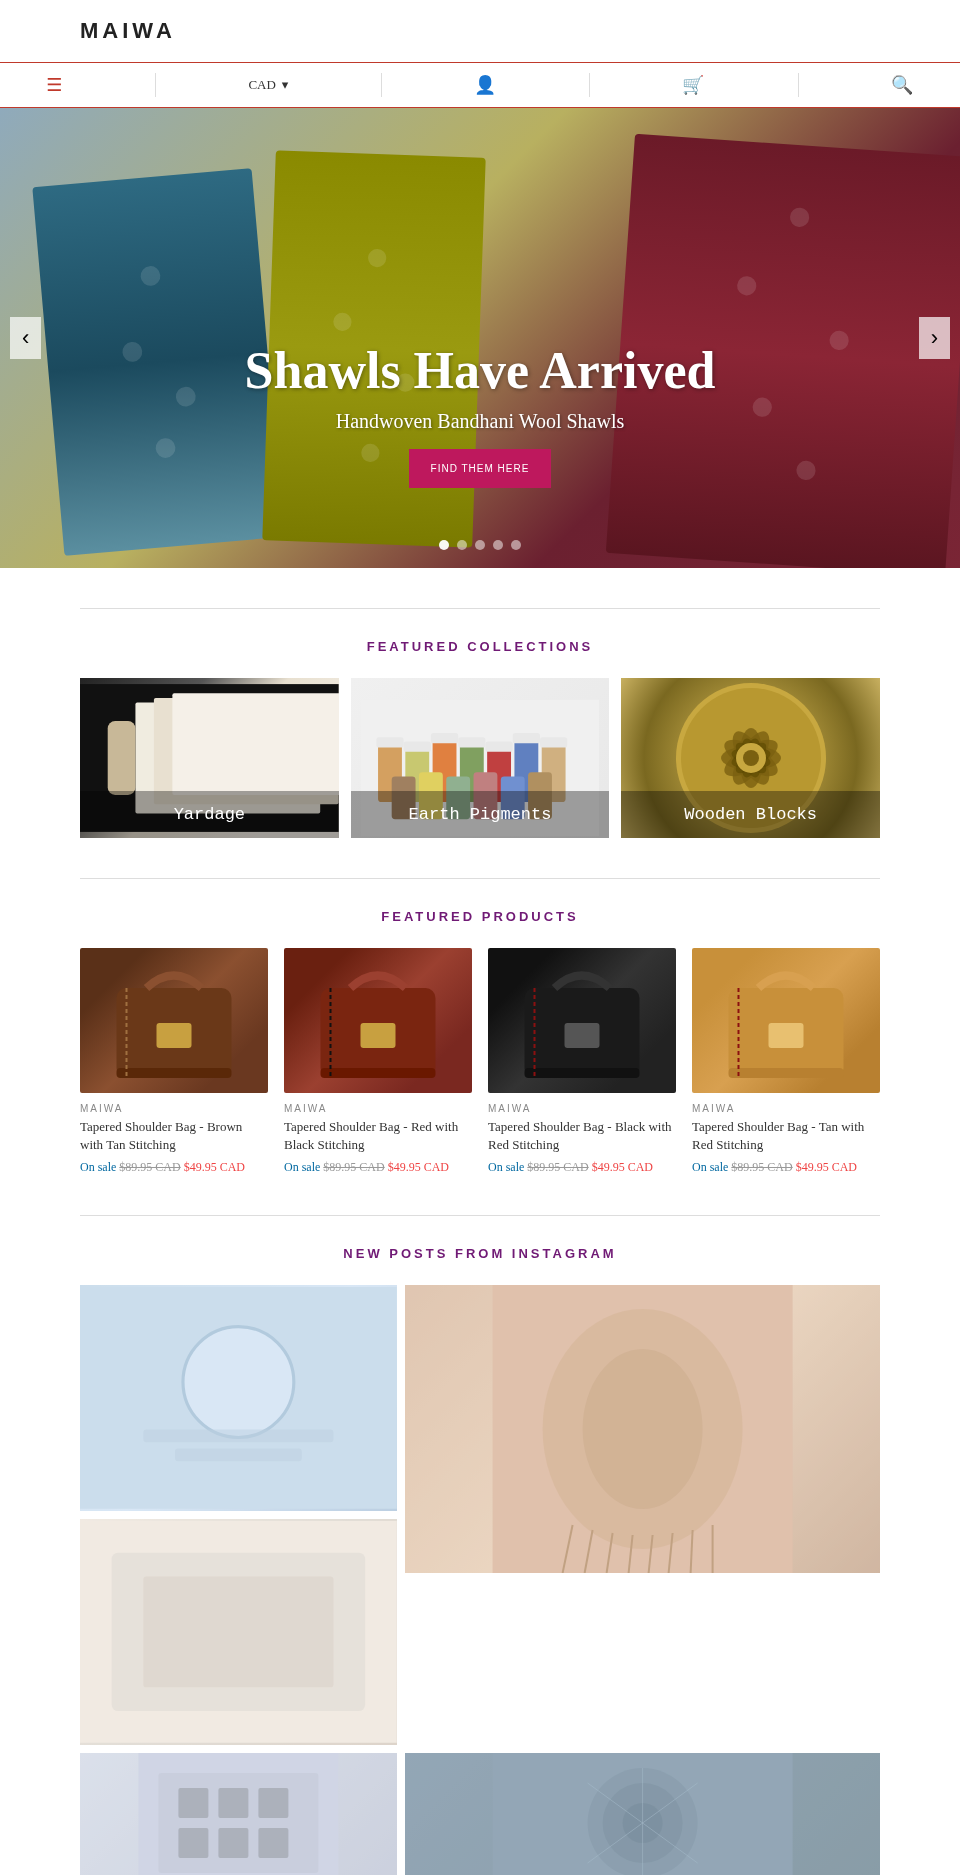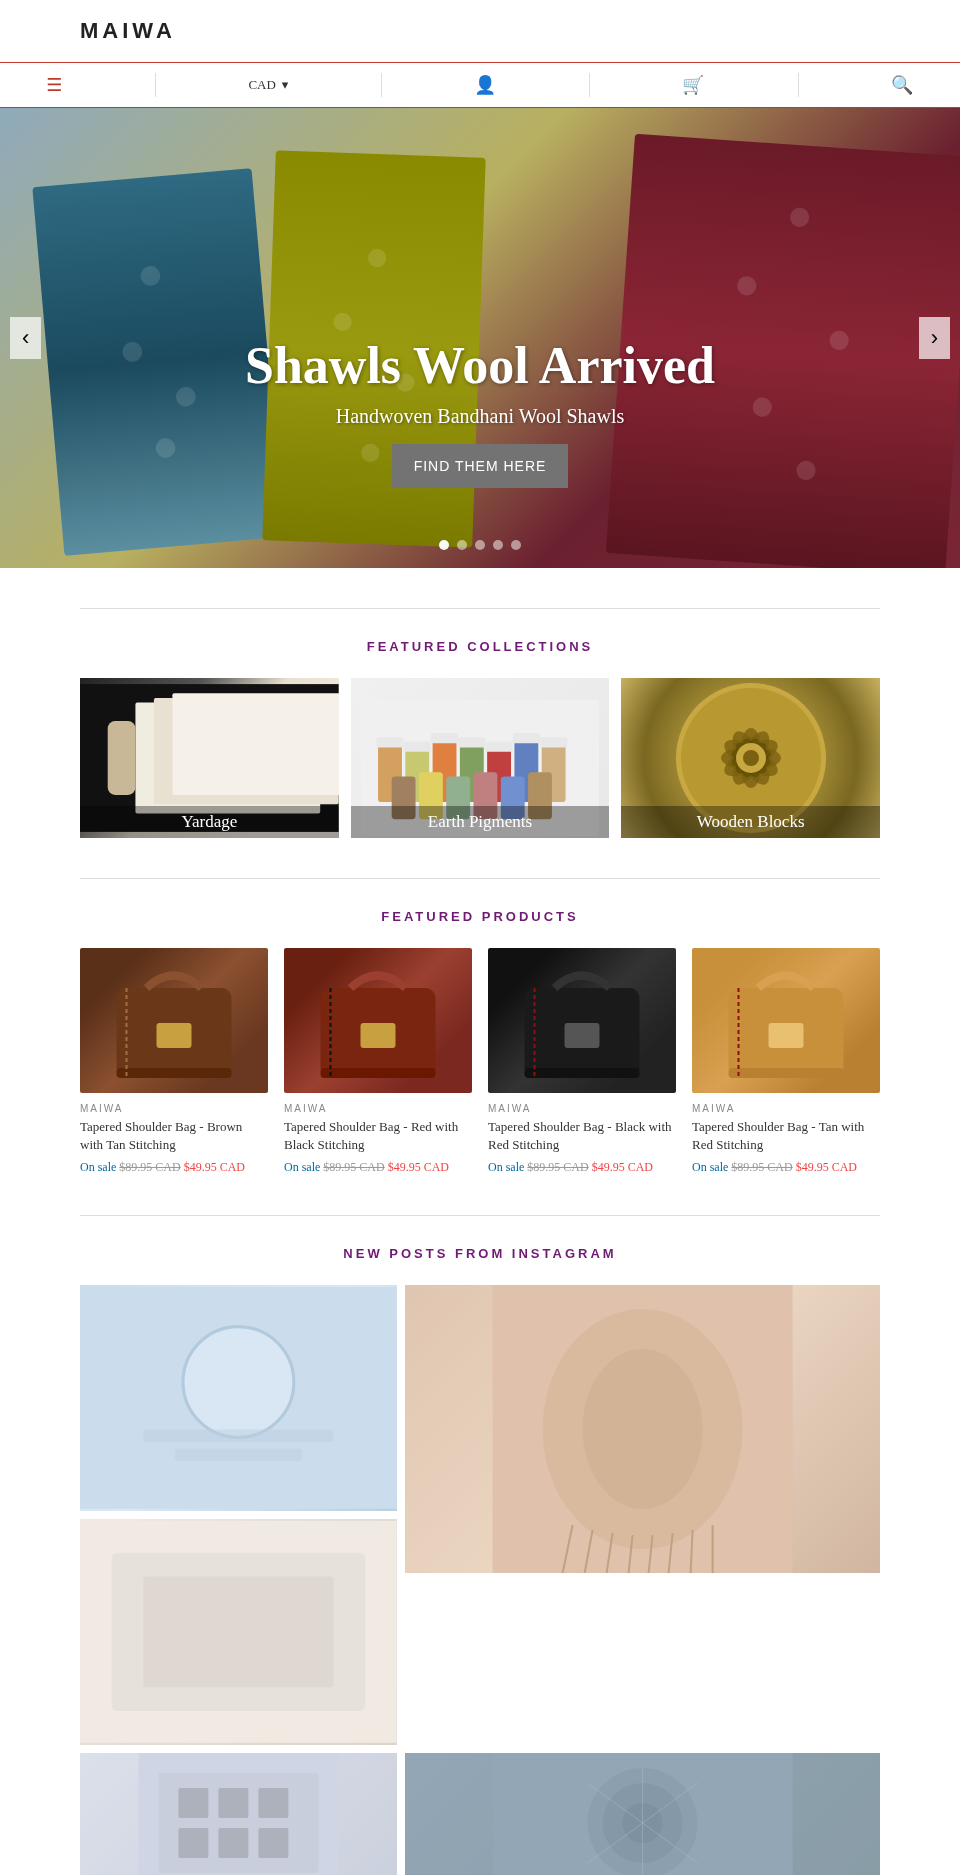--- a/index.html
+++ b/index.html
@@ -17,39 +17,39 @@
 
     
     .hero { position: relative; width: 100%; height: 460px; overflow: hidden; background: #d0cfc8; }
     .hero-bg { width: 100%; height: 100%; background: linear-gradient(135deg, #8faabc 0%, #b8b060 40%, #6b2030 70%, #7a2535 100%); position: absolute; top: 0; left: 0; }
     .hero-shawl-teal { position: absolute; left: 5%; top: 15%; width: 220px; height: 370px; background: linear-gradient(180deg, #2e6a82 0%, #1b4a5e 50%, #5b8fa0 100%); border-radius: 4px; transform: rotate(-5deg); }
     .hero-shawl-olive { position: absolute; left: 28%; top: 10%; width: 210px; height: 390px; background: linear-gradient(180deg, #8a8a00 0%, #9a9a10 50%, #7a7a00 100%); border-radius: 4px; transform: rotate(2deg); }
     .hero-shawl-maroon { position: absolute; right: 0%; top: 8%; width: 340px; height: 420px; background: linear-gradient(180deg, #6b1a28 0%, #8b2535 50%, #5a1520 100%); border-radius: 4px; transform: rotate(4deg); }
     .hero-content { position: absolute; bottom: 80px; left: 0; right: 0; text-align: center; color: #fff; }
     .hero-title { font-size: 52px; font-weight: bold; text-shadow: 1px 1px 4px rgba(0,0,0,0.4); margin-bottom: 10px; }
     .hero-subtitle { font-size: 20px; text-shadow: 1px 1px 3px rgba(0,0,0,0.4); margin-bottom: 16px; }
-    .hero-btn { display: inline-block; background: #737373; color: #fff; padding: 14px 22px; font-size: 14px; letter-spacing: 1px; cursor: pointer; text-transform: uppercase; border: none; }
+    .hero-btn { display: inline-block; background: #be185d; color: #fff; padding: 14px 22px; font-size: 10px; letter-spacing: 1px; cursor: pointer; text-transform: uppercase; border: none; }
     .hero-arrow-left { position: absolute; left: 10px; top: 50%; transform: translateY(-50%); background: rgba(255,255,255,0.7); border: none; font-size: 22px; cursor: pointer; padding: 8px 12px; }
     .hero-arrow-right { position: absolute; right: 10px; top: 50%; transform: translateY(-50%); background: rgba(255,255,255,0.7); border: none; font-size: 22px; cursor: pointer; padding: 8px 12px; }
     .hero-dots { position: absolute; bottom: 18px; left: 0; right: 0; display: flex; justify-content: center; gap: 8px; }
     .hero-dot { width: 10px; height: 10px; border-radius: 50%; background: rgba(255,255,255,0.5); cursor: pointer; }
     .hero-dot.active { background: rgba(255,255,255,0.95); }
 
     
     .spacer { height: 40px; }
     .divider { border: none; border-top: 1px solid #ddd; margin: 0 80px; }
 
     
     .section-title { text-align: center; font-family: 'Arial', sans-serif; font-size: 13px; letter-spacing: 3px; color: #701a75; text-transform: uppercase; padding: 30px 0 24px; }
 
     
     .collections-grid { display: flex; gap: 12px; padding: 0 80px 40px; }
     .collection-item { flex: 1; position: relative; cursor: pointer; overflow: hidden; }
     .collection-img { width: 100%; height: 160px; display: block; }
-    .collection-label { position: absolute; bottom: 0; left: 0; right: 0; background: rgba(0,0,0,0.35); color: #fff; text-align: center; padding: 6px; font-size: 17px; font-family: Liberation Serif, serif; }
+    .collection-label { position: absolute; bottom: 0; left: 0; right: 0; background: rgba(0,0,0,0.35); color: #fff; text-align: center; padding: 14px; font-size: 17px; font-family: Liberation Mono, monospace; }
     
     .img-yardage { background: linear-gradient(135deg, #222 0%, #555 30%, #e8e0d0 50%, #f5f0e8 80%); }
     .img-wooden { background: radial-gradient(circle, #c8b060 0%, #a8903a 40%, #7a6820 70%, #c8b060 100%); display: flex; align-items: center; justify-content: center; }
     .img-pigments { background: linear-gradient(135deg, #f0f0f0 0%, #e8e8e8 100%); display: flex; flex-wrap: wrap; align-items: center; justify-content: center; gap: 3px; padding: 10px; }
 
     
     .products-grid { display: flex; gap: 16px; padding: 0 80px 40px; }
     .product-item { flex: 1; cursor: pointer; }
     .product-img { width: 100%; height: 145px; margin-bottom: 10px; border-radius: 2px; }
     .product-brand { font-family: 'Arial', sans-serif; font-size: 10px; letter-spacing: 2px; color: #888; text-transform: uppercase; margin-bottom: 4px; }
@@ -122,21 +122,21 @@
   <div class="hero-shawl-maroon">
     <svg width="100%" height="100%" viewBox="0 0 200 350" style="opacity:0.3">
       <circle cx="100" cy="60" r="8" fill="white" opacity="0.4"></circle>
       <circle cx="60" cy="120" r="8" fill="white" opacity="0.4"></circle>
       <circle cx="140" cy="160" r="8" fill="white" opacity="0.4"></circle>
       <circle cx="80" cy="220" r="8" fill="white" opacity="0.4"></circle>
       <circle cx="120" cy="270" r="8" fill="white" opacity="0.4"></circle>
     </svg>
   </div>
   <div class="hero-content">
-    <h1 class="hero-title">Shawls Wool Arrived</h1>
+    <h1 class="hero-title">Shawls Have Arrived</h1>
     <p class="hero-subtitle">Handwoven Bandhani Wool Shawls</p>
     <button class="hero-btn">FIND THEM HERE</button>
   </div>
   <button class="hero-arrow-left">‹</button>
   <button class="hero-arrow-right">›</button>
   <div class="hero-dots">
     <div class="hero-dot active"></div>
     <div class="hero-dot"></div>
     <div class="hero-dot"></div>
     <div class="hero-dot"></div>

